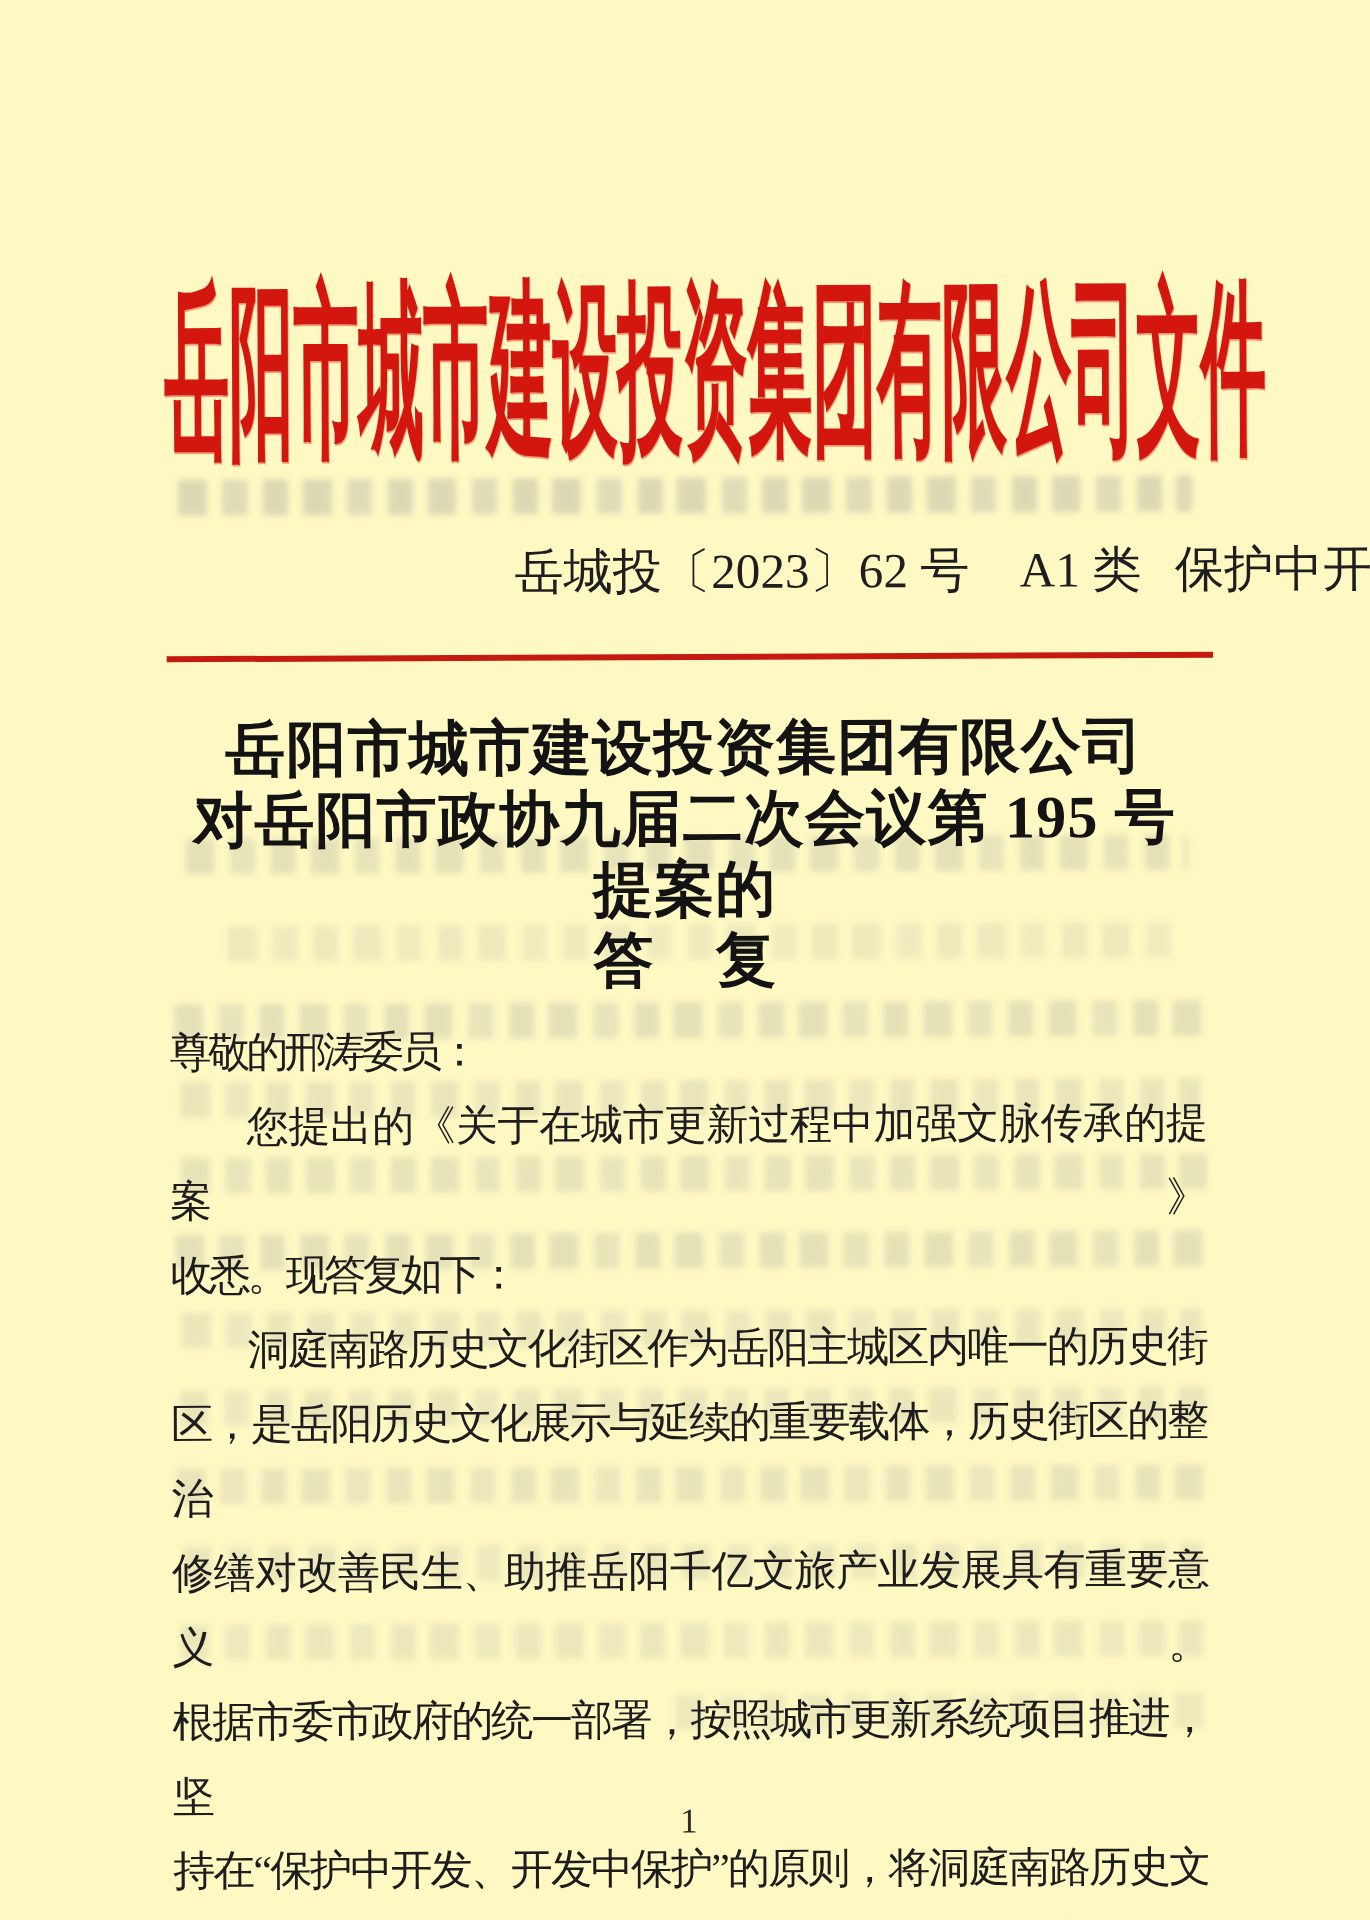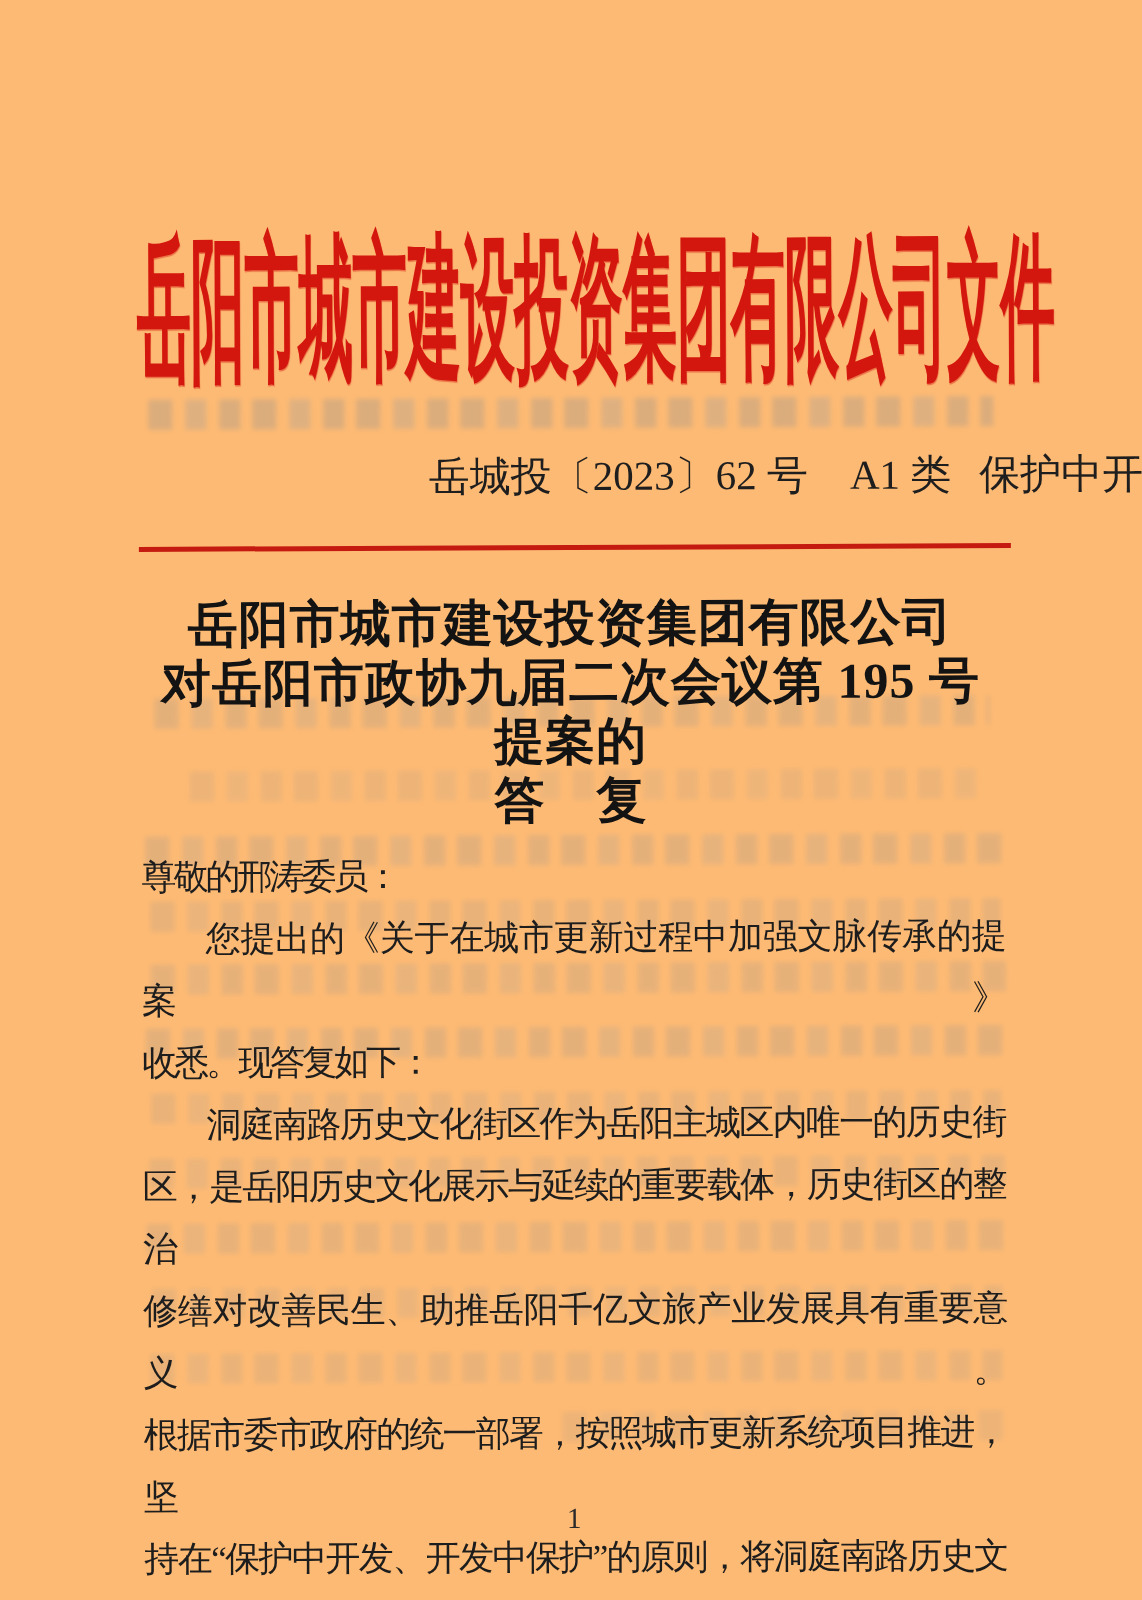--- a/index.html
+++ b/index.html
@@ -1,20 +1,20 @@
 <!DOCTYPE html>
 <html style="--header_red: #d3170e; --rule_red: #c41a10; --ink: #1d1d1d;"><head>
 <meta charset="utf-8">
 <style>
   html,body{margin:0;padding:0;background:#e8e8e8;}
   .page{
     position:relative;
     width:1142px;height:1600px;
     margin:0 auto;
-    background:#fdba74;
+    background:#fef9c3;
     overflow:hidden;
     font-family:"Liberation Serif","DejaVu Serif",serif;
     color:#1f1f1f;
   }
   .tilt{
     position:absolute;inset:0;
     transform:rotate(-0.25deg);
     transform-origin:50% 50%;
   }
   

